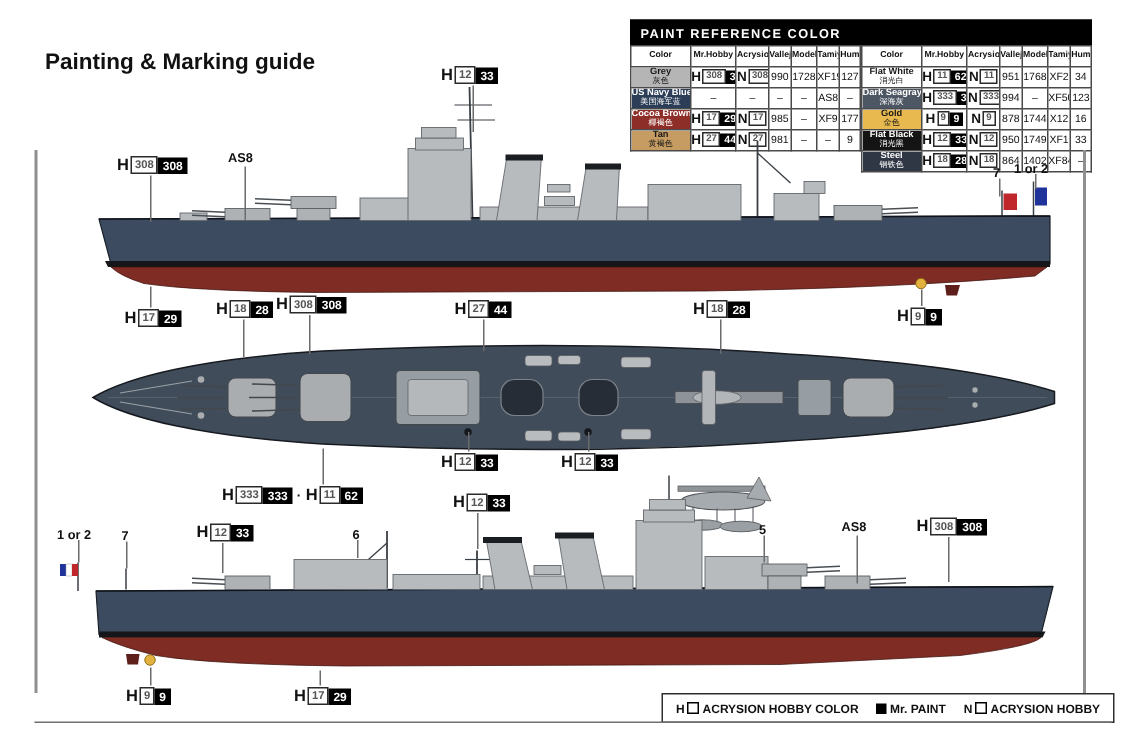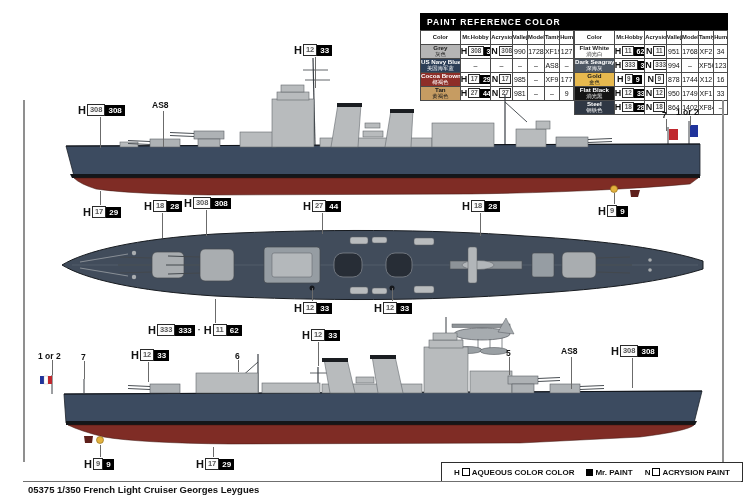--- a/index.html
+++ b/index.html
@@ -205,20 +205,21 @@
         <line x1="150" y1="386.5" x2="128" y2="385.5"></line>
         <line x1="150" y1="389.5" x2="128" y2="388.5"></line>
         <line x1="538" y1="378.5" x2="560" y2="377.5"></line>
         <line x1="538" y1="381.5" x2="560" y2="380.5"></line>
         <line x1="580" y1="386.5" x2="604" y2="385.5"></line>
         <line x1="580" y1="389.5" x2="604" y2="388.5"></line>
       </g>
     </g>
   </svg>
 
+  <div class="title-en">Painting &amp; Marking guide</div>
 
   <div class="paint">
     <div class="paint-bar">PAINT  REFERENCE COLOR</div>
     <div class="paint-tables">
       <table>
         <colgroup>
             <col style="width:26%">
             <col style="width:20%">
             <col style="width:14%">
             <col style="width:10%">
@@ -584,29 +585,28 @@
       </div>
     </div>
 
   <div class="margin-line" style="left:23px;top:100px;height:362px;"></div>
   <div class="margin-line" style="left:722px;top:100px;height:362px;"></div>
 
   <div class="legend">
     <span class="lg-item">
       <span>H</span>
         <span class="lg-box"></span>
-      <span>AQUEOUS COLOR COLOR</span>
+      <span>ACRYSION HOBBY COLOR</span>
     </span>
     <span class="lg-item">
       <span class="lg-sq"></span>
       <span>Mr. PAINT</span>
     </span>
     <span class="lg-item">
       <span>N</span>
         <span class="lg-box"></span>
-      <span>ACRYSION PAINT</span>
+      <span>ACRYSION HOBBY</span>
     </span>
   </div>
 
   <div class="hr"></div>
-  <div class="footer-text">05375 1/350 French Light Cruiser Georges Leygues</div>
 
 </div>
 
 </body></html>

